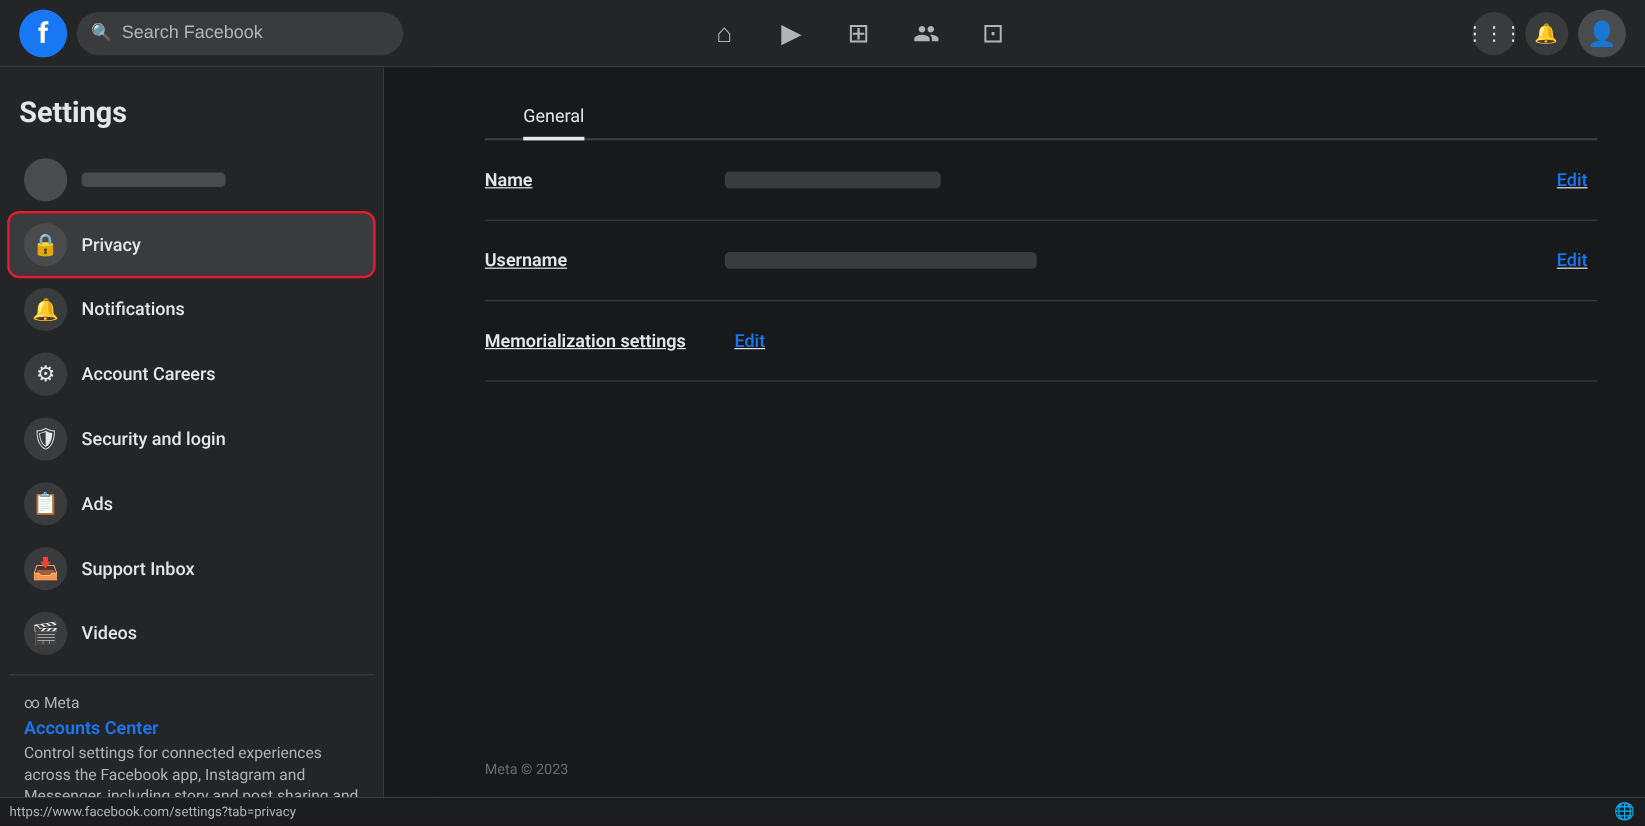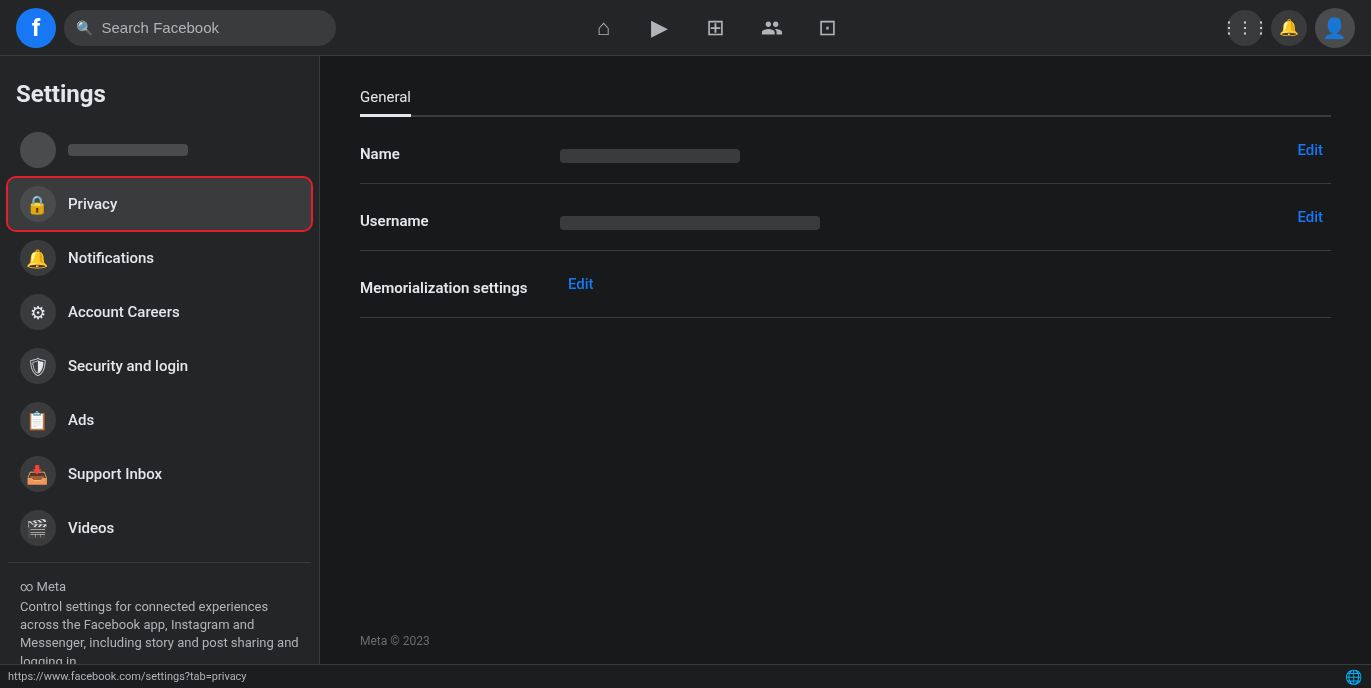--- a/index.html
+++ b/index.html
@@ -119,20 +119,21 @@
       align-items: center;
       justify-content: center;
       font-size: 20px;
     }
 
     
     .main-layout {
       display: flex;
       flex: 1;
       overflow: hidden;
+      gap: 44px;
     }
 
     
     .sidebar {
       width: 320px;
       background: #242526;
       flex-shrink: 0;
       overflow-y: auto;
       padding: 16px 8px;
       border-right: 1px solid #3a3b3c;
@@ -264,35 +265,37 @@
       margin-bottom: 0;
     }
     .settings-tab {
       padding: 8px 0;
       margin-right: 24px;
       font-size: 15px;
       color: #b0b3b8;
       cursor: pointer;
       border-bottom: 3px solid transparent;
       margin-bottom: -2px;
+      margin-left: 32px;
     }
     .settings-tab.active {
       color: #e4e6eb;
       border-bottom: 3px solid #e4e6eb;
     }
 
     .settings-section {
       margin-top: 0;
     }
 
     .setting-row {
       display: flex;
-      align-items: flex-end;
+      align-items: center;
       padding: 20px 0;
       border-bottom: 1px solid #3a3b3c;
+      text-decoration: underline;
     }
     .setting-label {
       width: 200px;
       font-size: 15px;
       font-weight: 600;
       color: #e4e6eb;
       flex-shrink: 0;
     }
     .setting-value {
       flex: 1;
@@ -433,20 +436,21 @@
       <div class="sidebar-item-icon">🎬</div>
       <span class="sidebar-item-label">Videos</span>
     </div>
 
     <div class="sidebar-divider"></div>
 
     <div class="meta-section">
       <div class="meta-logo-row">
         <span class="meta-logo">∞ Meta</span>
       </div>
+      <a class="accounts-center-link">Accounts Center</a>
       <p class="accounts-center-desc">Control settings for connected experiences across the Facebook app, Instagram and Messenger, including story and post sharing and logging in.</p>
     </div>
   </aside>
 
   <div class="main-content">
     <div class="content-area">
 
       <div class="settings-tab-bar">
         <div class="settings-tab active">General</div>
       </div>

